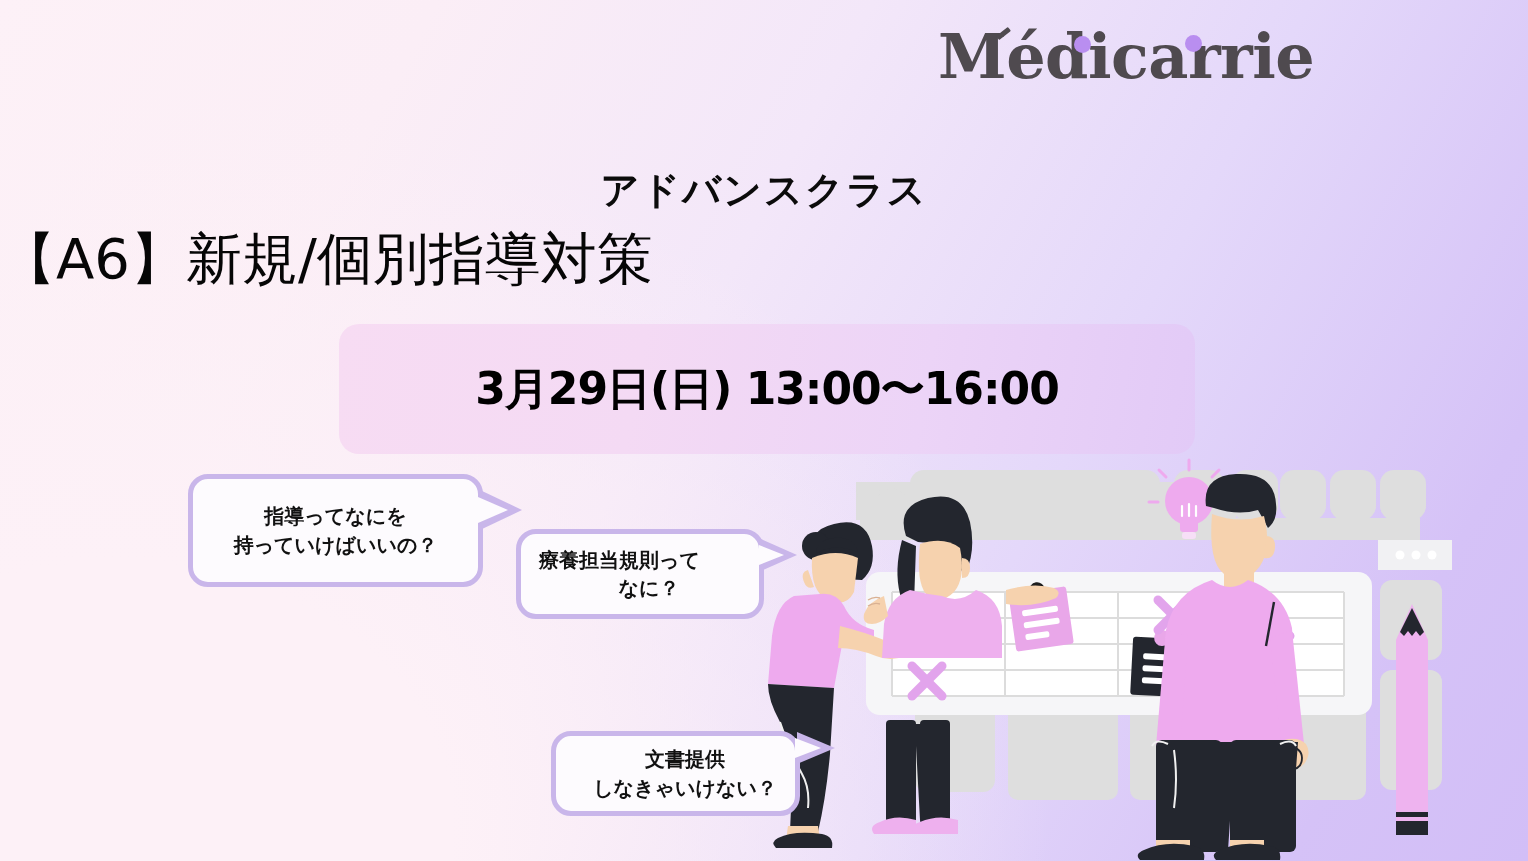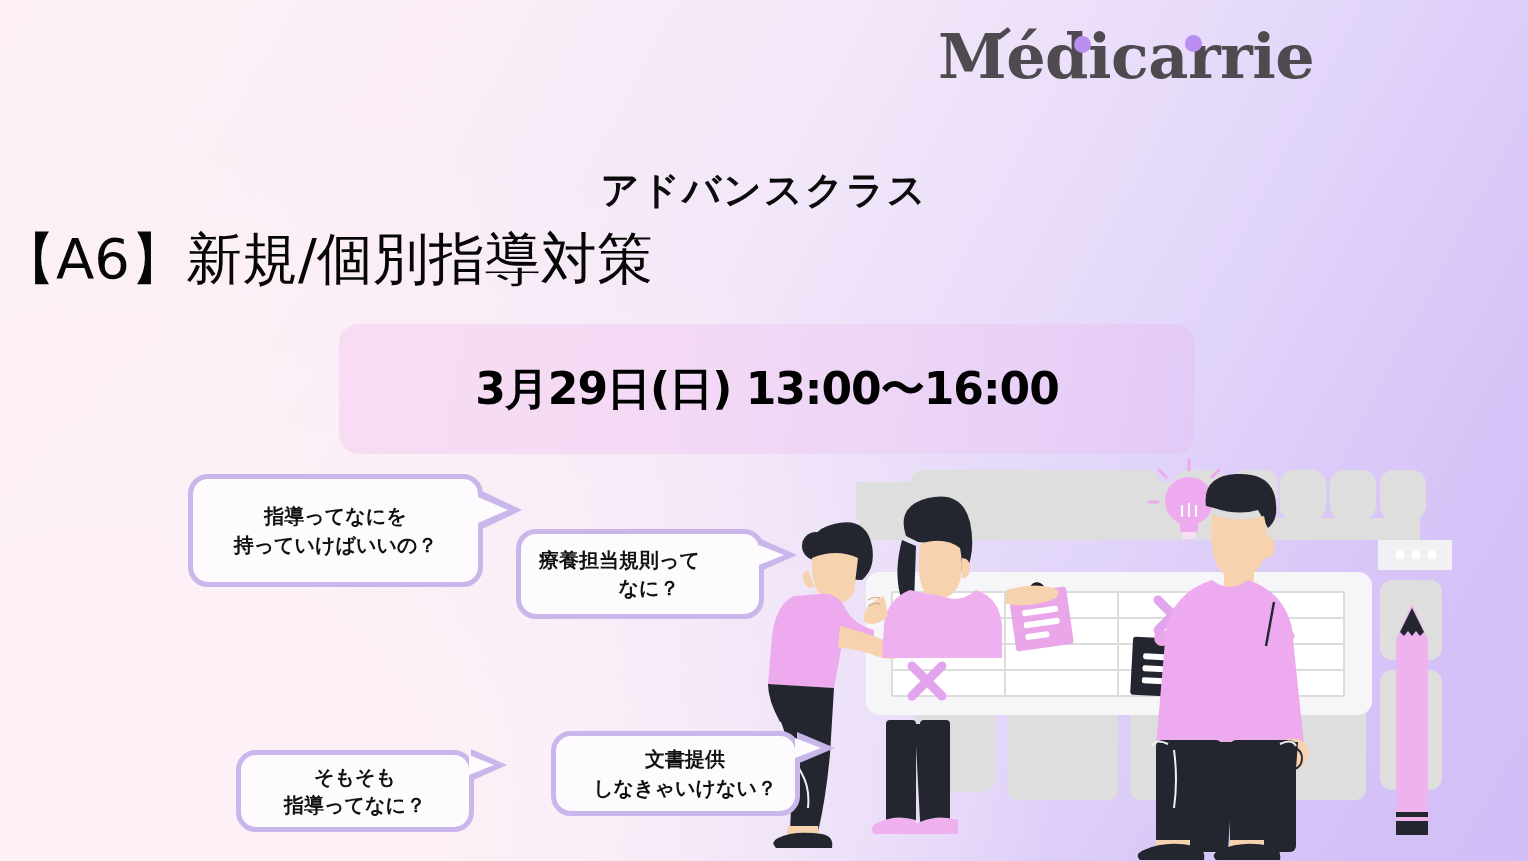--- a/index.html
+++ b/index.html
@@ -383,26 +383,20 @@
   </div>
 
   <div class="bubble" id="bubble-2">
     <span class="bubble-line">療養担当規則って</span>
     <span class="bubble-line" style="align-self:center">なに？</span>
     <span class="tail-outer"></span>
     <span class="tail-inner"></span>
   </div>
 
 
-  <div class="bubble" id="bubble-4">
-    <span class="bubble-line">そもそも</span>
-    <span class="bubble-line">指導ってなに？</span>
-    <span class="tail-outer"></span>
-    <span class="tail-inner"></span>
-  </div>
 
   <div class="bubble" id="bubble-5">
     <span class="bubble-line">文書提供</span>
     <span class="bubble-line">しなきゃいけない？</span>
     <span class="tail-outer"></span>
     <span class="tail-inner"></span>
   </div>
 
 </div>
 

